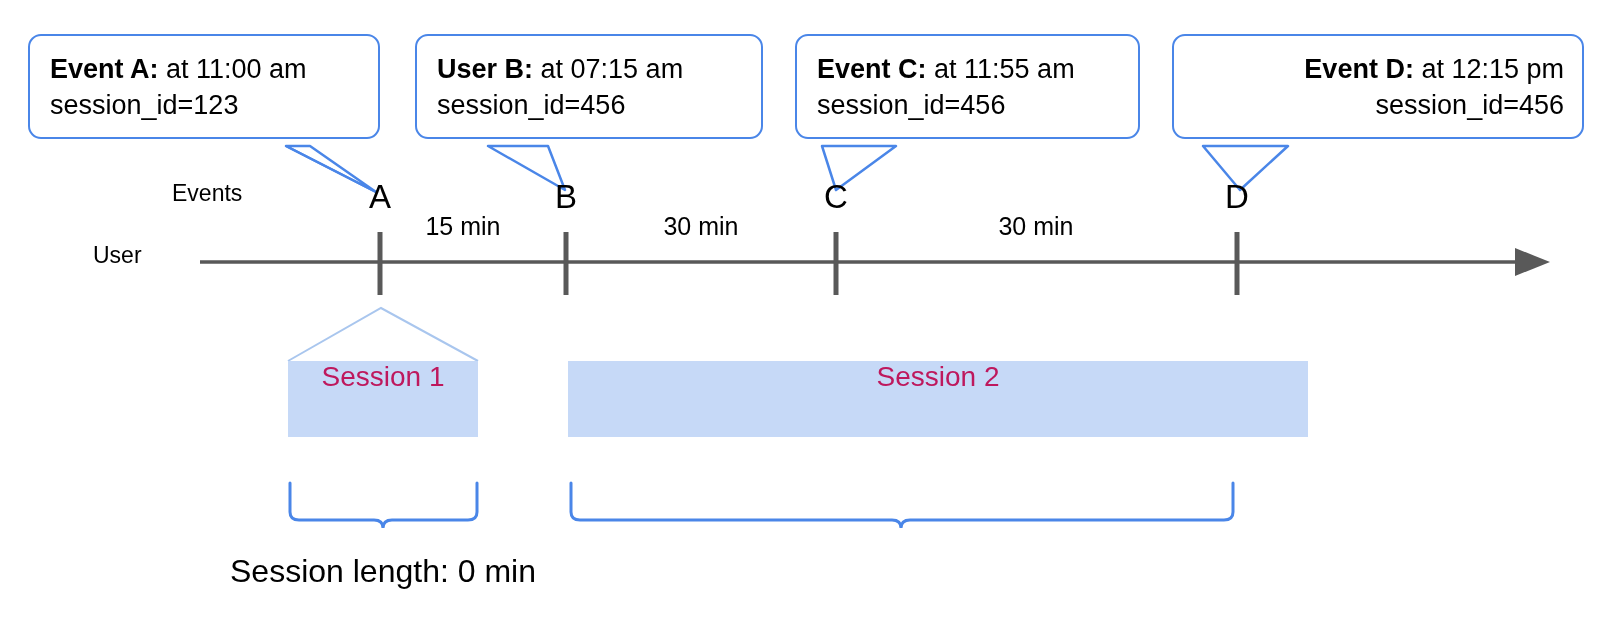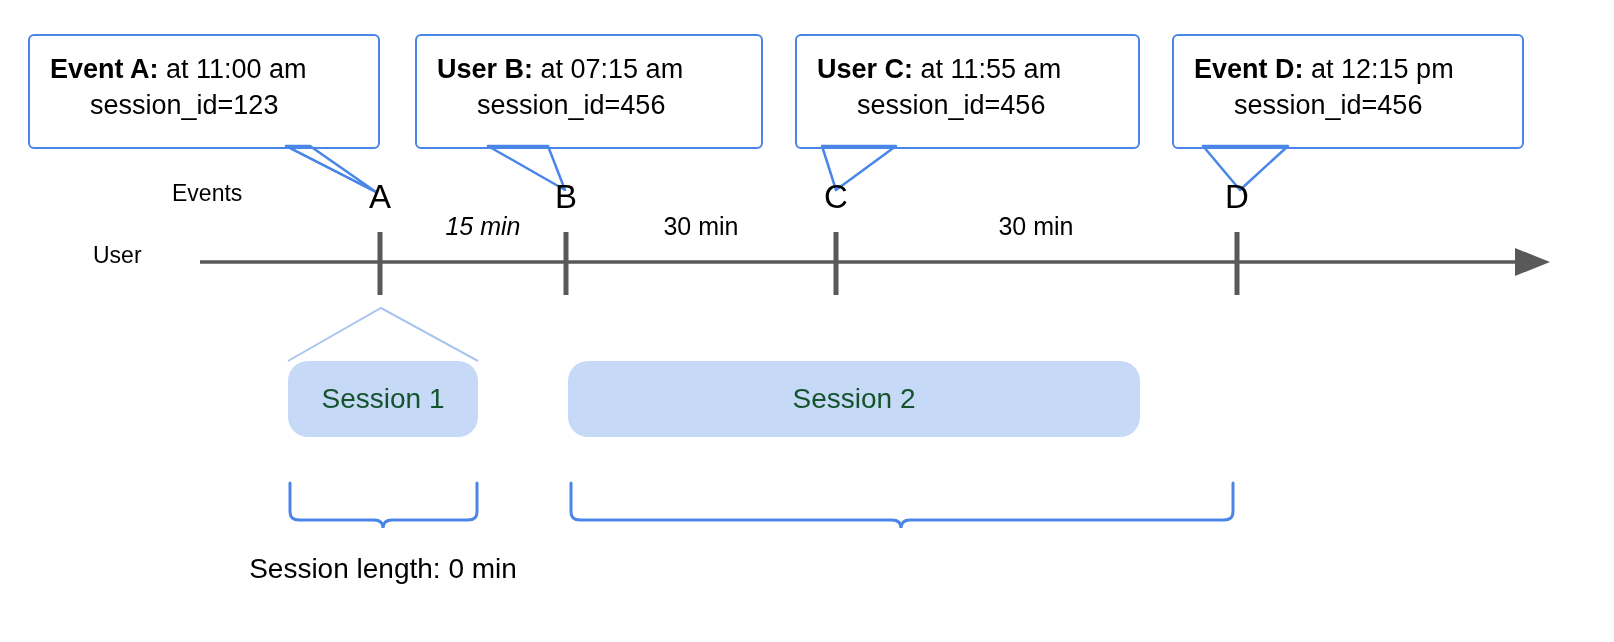--- a/index.html
+++ b/index.html
@@ -23,34 +23,33 @@
     left: 0;
     top: 0;
     width: 1614px;
     height: 642px;
     pointer-events: none;
   }
   .callout {
     position: absolute;
     box-sizing: border-box;
     border: 2.5px solid #4a86e8;
-    border-radius: 6px;
+    border-radius: 13px;
     background: #ffffff;
-    padding: 16px 18px 24px 20px;
+    padding: 16px 18px 14px 20px;
     font-size: 27px;
     line-height: 1.32;
     color: #000000;
     white-space: nowrap;
   }
   .callout .lead {
     font-weight: bold;
   }
   .callout .line2 {
     display: block;
-    margin-left: 40px;
   }
   .axis-name {
     position: absolute;
     font-size: 23px;
     color: #000000;
     white-space: nowrap;
   }
   .events-label {
     position: absolute;
     font-size: 23px;
@@ -68,29 +67,27 @@
     position: absolute;
     font-size: 25px;
     color: #000000;
     text-align: center;
     white-space: nowrap;
   }
   .session-bar {
     position: absolute;
     background: #c6d9f7;
     display: flex;
-    align-items: center;
     justify-content: center;
     font-size: 28px;
-    color: #14532d;
-    border-radius: 20px;
+    color: #be185d;
   }
   .length-label {
     position: absolute;
-    font-size: 28px;
+    font-size: 32px;
     color: #000000;
     text-align: center;
     white-space: nowrap;
   }
 </style>
 </head>
 <body>
 
 <div id="canvas">
 
@@ -98,25 +95,25 @@
     <span class="lead">Event A:</span><span> at 11:00 am</span>
     <span class="line2">session_id=123</span>
   </div>
 
   <div class="callout" style="left:415px; top:34px; width:348px;">
     <span class="lead">User B:</span><span> at 07:15 am</span>
     <span class="line2">session_id=456</span>
   </div>
 
   <div class="callout" style="left:795px; top:34px; width:345px;">
-    <span class="lead">User C:</span><span> at 11:55 am</span>
+    <span class="lead">Event C:</span><span> at 11:55 am</span>
     <span class="line2">session_id=456</span>
   </div>
 
-  <div class="callout" style="left:1172px; top:34px; width:352px;">
+  <div class="callout" style="left:1172px; top:34px; width:412px;text-align:right;">
     <span class="lead">Event D:</span><span> at 12:15 pm</span>
     <span class="line2">session_id=456</span>
   </div>
 
   <svg class="layer-svg" viewBox="0 0 1614 642" xmlns="http://www.w3.org/2000/svg">
 
     <polygon points="286,146 376,192 310,146" fill="none" stroke="#4a86e8" stroke-width="2.5" stroke-linejoin="round"></polygon>
     <polyline points="376,192 286,146" fill="none" stroke="#4a86e8" stroke-width="2.5"></polyline>
 
     <polygon points="488,146 565,190 548,146" fill="none" stroke="#4a86e8" stroke-width="2.5" stroke-linejoin="round"></polygon>
@@ -146,27 +143,27 @@
 
   <div class="events-label" style="left:172px; top:180px;">Events</div>
 
   <div class="axis-name" style="left:93px; top:242px;">User</div>
 
   <div class="event-letter" style="left:360px; top:178px; width:40px;">A</div>
   <div class="event-letter" style="left:546px; top:178px; width:40px;">B</div>
   <div class="event-letter" style="left:816px; top:178px; width:40px;">C</div>
   <div class="event-letter" style="left:1217px; top:178px; width:40px;">D</div>
 
-  <div class="gap-label" style="left:413px; top:212px; width:140px;font-style:italic;">15 min</div>
+  <div class="gap-label" style="left:393px; top:212px; width:140px;">15 min</div>
   <div class="gap-label" style="left:631px; top:212px; width:140px;">30 min</div>
   <div class="gap-label" style="left:966px; top:212px; width:140px;">30 min</div>
 
   <div class="session-bar" style="left:288px; top:361px; width:190px; height:76px;">
     <span>Session 1</span>
   </div>
 
-  <div class="session-bar" style="left:568px; top:361px; width:572px; height:76px;">
+  <div class="session-bar" style="left:568px; top:361px; width:740px; height:76px;">
     <span>Session 2</span>
   </div>
 
   <div class="length-label" style="left:213px; top:553px; width:340px;">Session length: 0 min</div>
 
 </div>
 
 </body></html>

